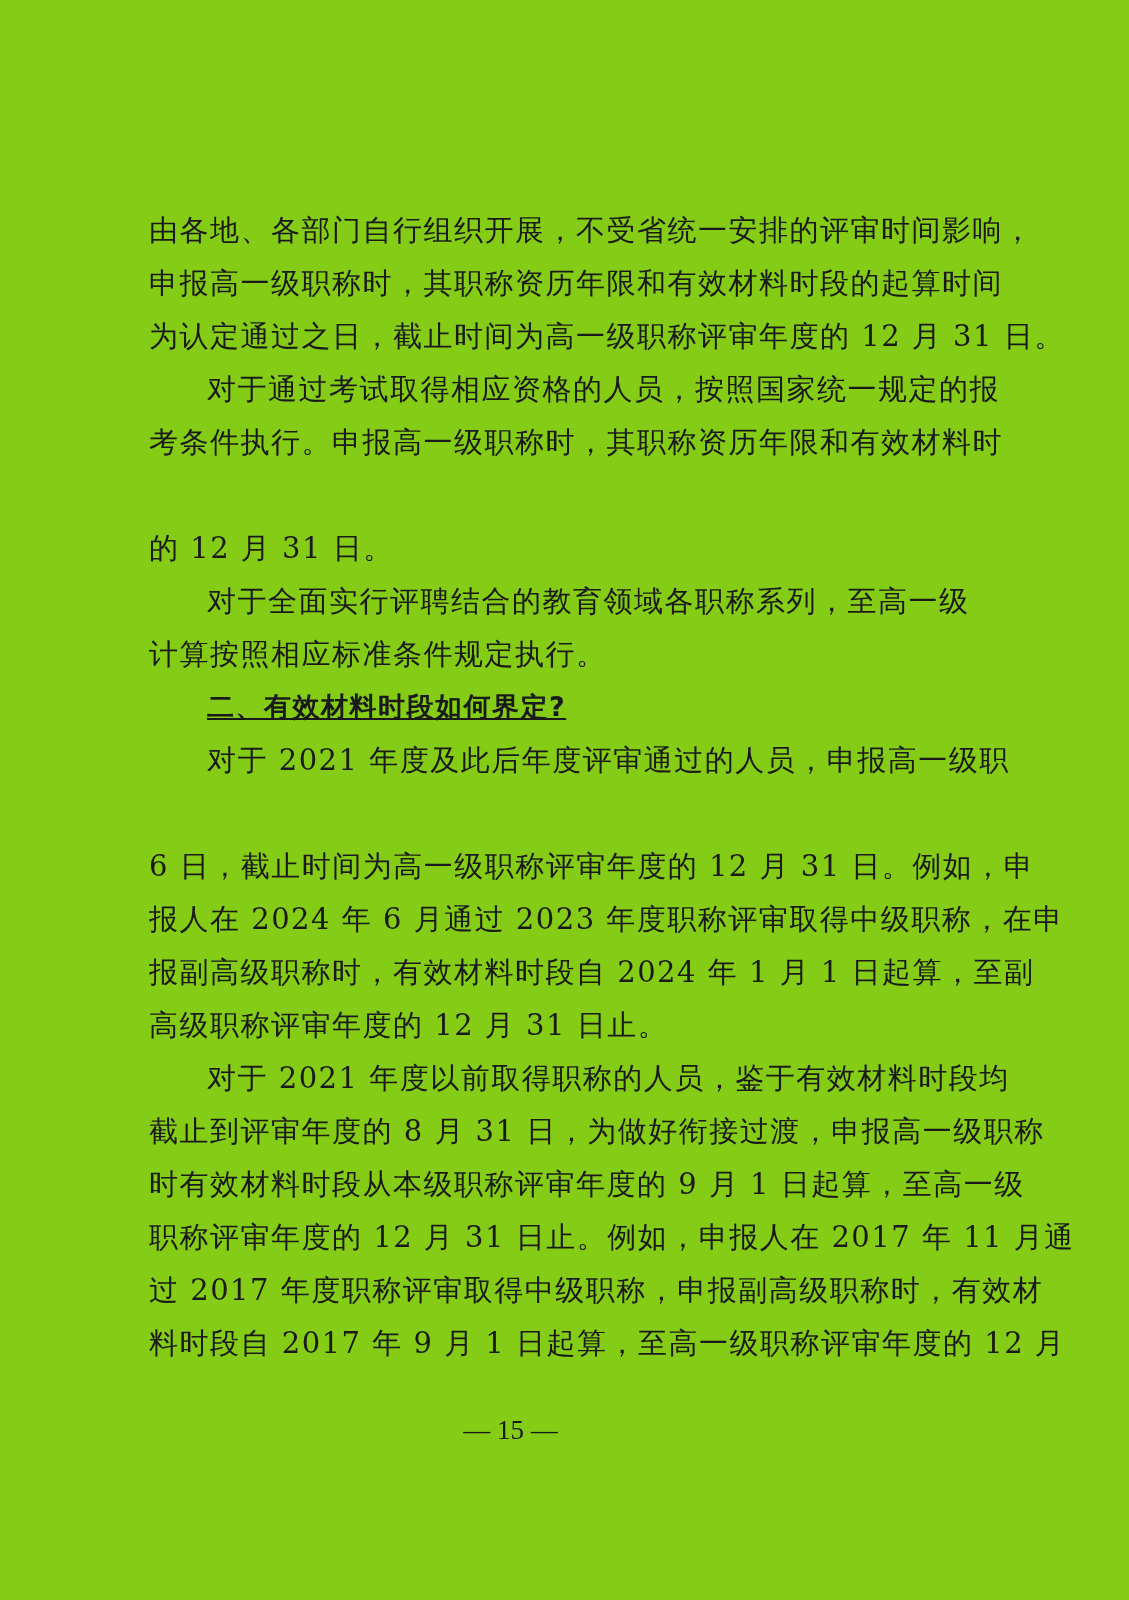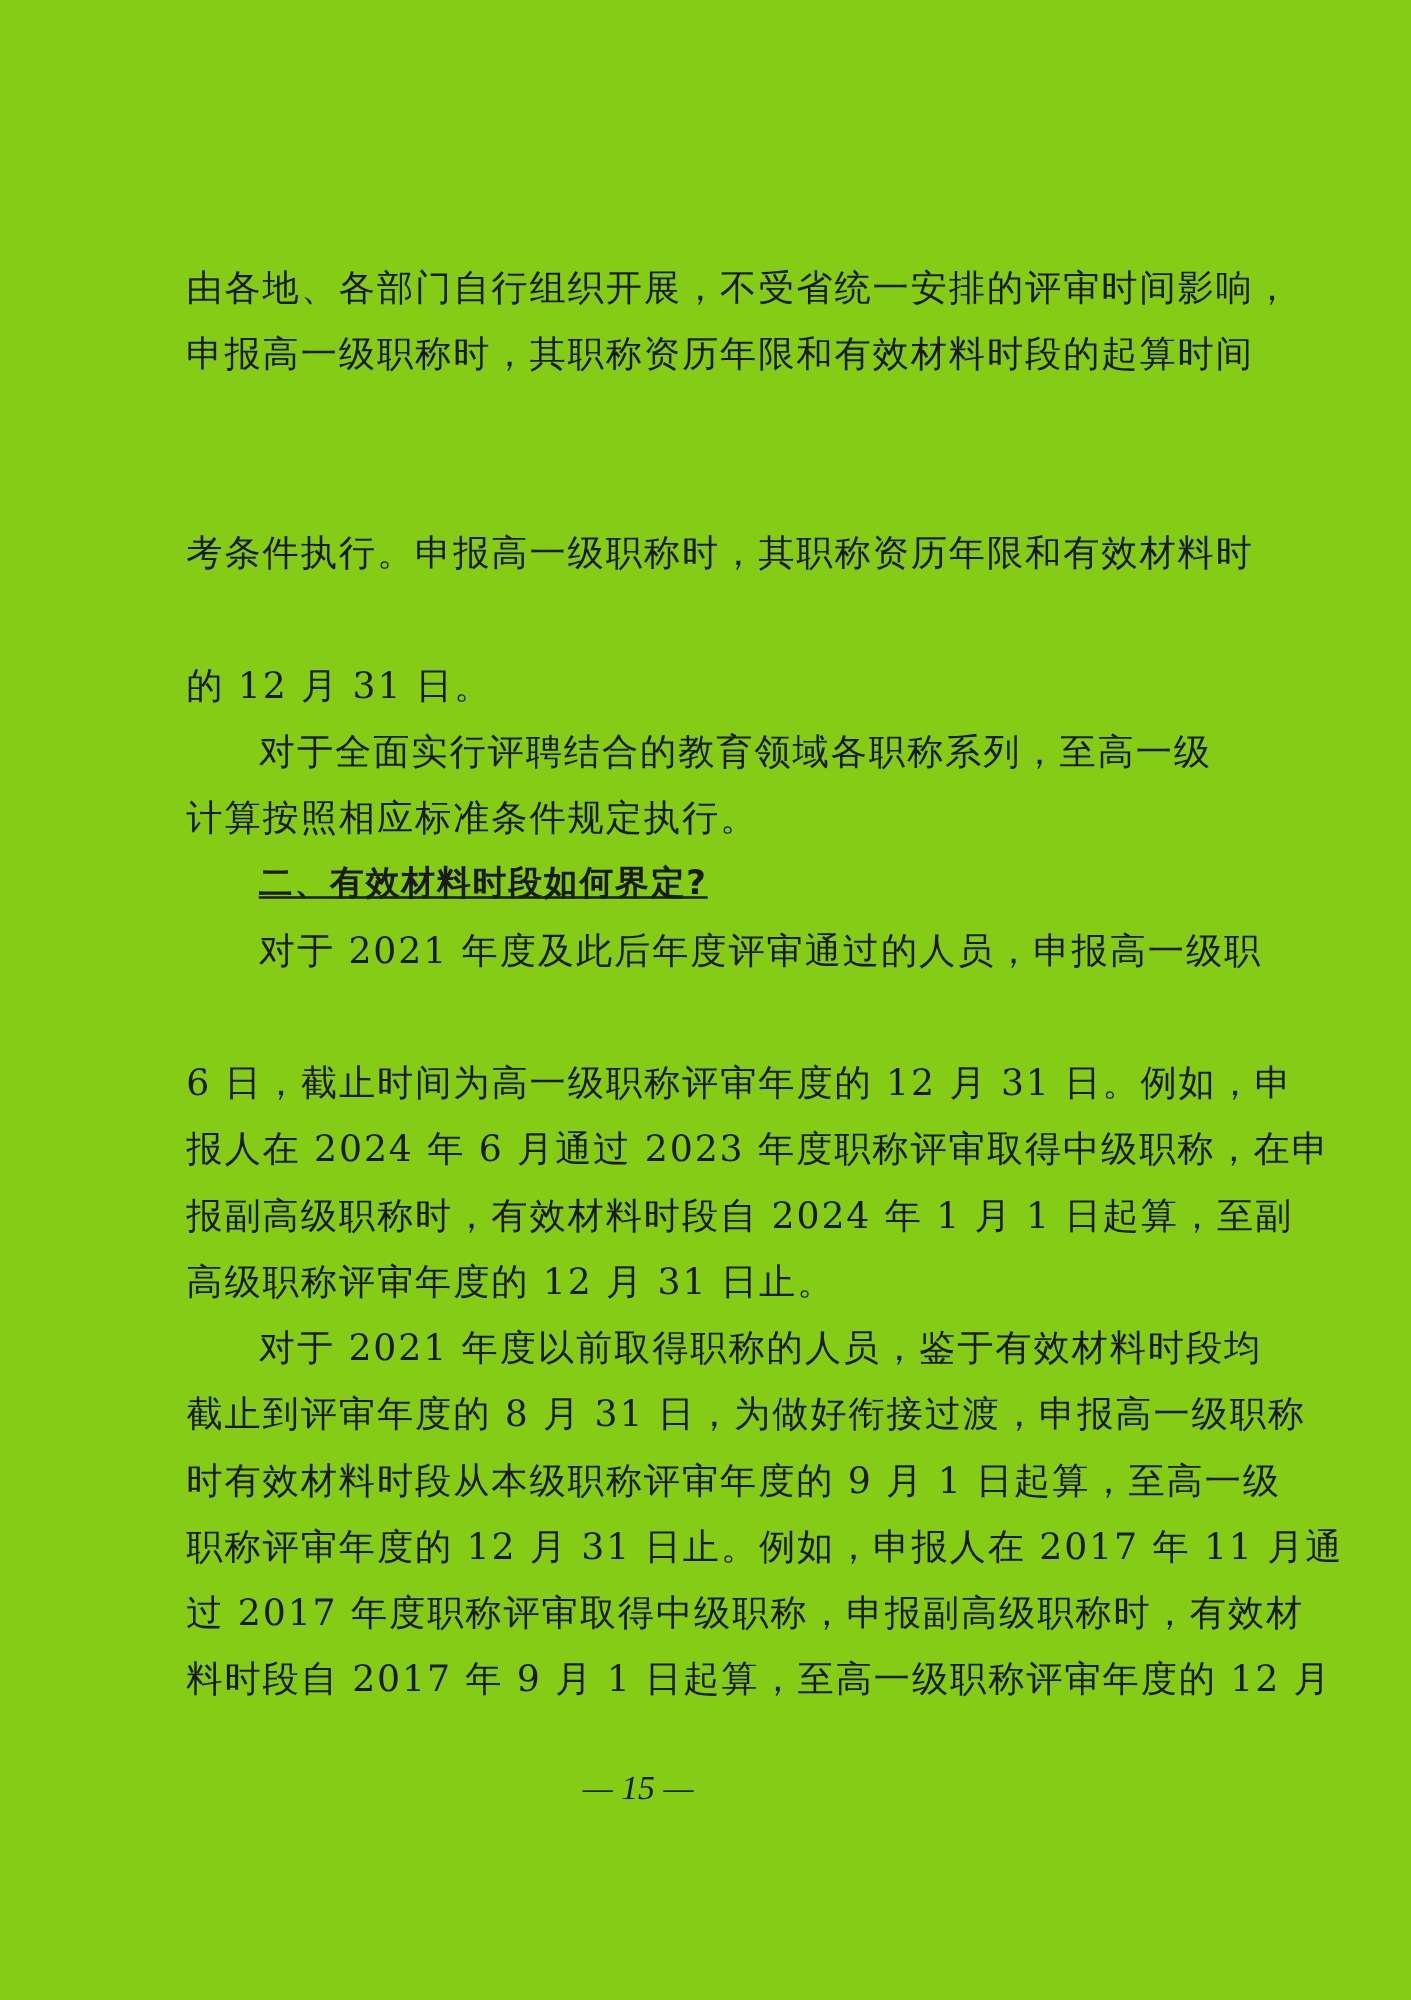--- a/index.html
+++ b/index.html
@@ -13,30 +13,32 @@
     font-size: 29px;
     line-height: 40px;
     color: #1a1a1a;
     white-space: nowrap;
     letter-spacing: 1.5px;
   }
   .line.indent { left: 207px; width: 772px; }
   .line.heading { font-family: "DejaVu Sans", "Liberation Sans", sans-serif; font-weight: bold; font-size: 27px; text-decoration: underline; }
   .page-number {
     position: absolute; left: 0; width: 1021px; top: 1415px; text-align: center;
-    font-family: "Liberation Serif", "DejaVu Serif", serif; font-size: 27px; color: #1a1a1a; font-style: italic;
+    font-family: "Liberation Serif", "DejaVu Serif", serif; font-size: 27px; color: #1a1a1a;
   }
 </style>
 </head>
 <body>
 
 <div class="page">
   <div class="line" style="top:210px">由各地、各部门自行组织开展，不受省统一安排的评审时间影响，</div>
   <div class="line" style="top:263px">申报高一级职称时，其职称资历年限和有效材料时段的起算时间</div>
+  <div class="line" style="top:316px">为认定通过之日，截止时间为高一级职称评审年度的 12 月 31 日。</div>
 
+  <div class="line indent" style="top:369px">对于通过考试取得相应资格的人员，按照国家统一规定的报</div>
   <div class="line" style="top:422px">考条件执行。申报高一级职称时，其职称资历年限和有效材料时</div>
   <div class="line" style="top:528px">的 12 月 31 日。</div>
 
   <div class="line indent" style="top:581px">对于全面实行评聘结合的教育领域各职称系列，至高一级</div>
   <div class="line" style="top:634px">计算按照相应标准条件规定执行。</div>
 
   <div class="line indent heading" style="top:687px">二、有效材料时段如何界定?</div>
 
   <div class="line indent" style="top:740px">对于 2021 年度及此后年度评审通过的人员，申报高一级职</div>
   <div class="line" style="top:846px">6 日，截止时间为高一级职称评审年度的 12 月 31 日。例如，申</div>

